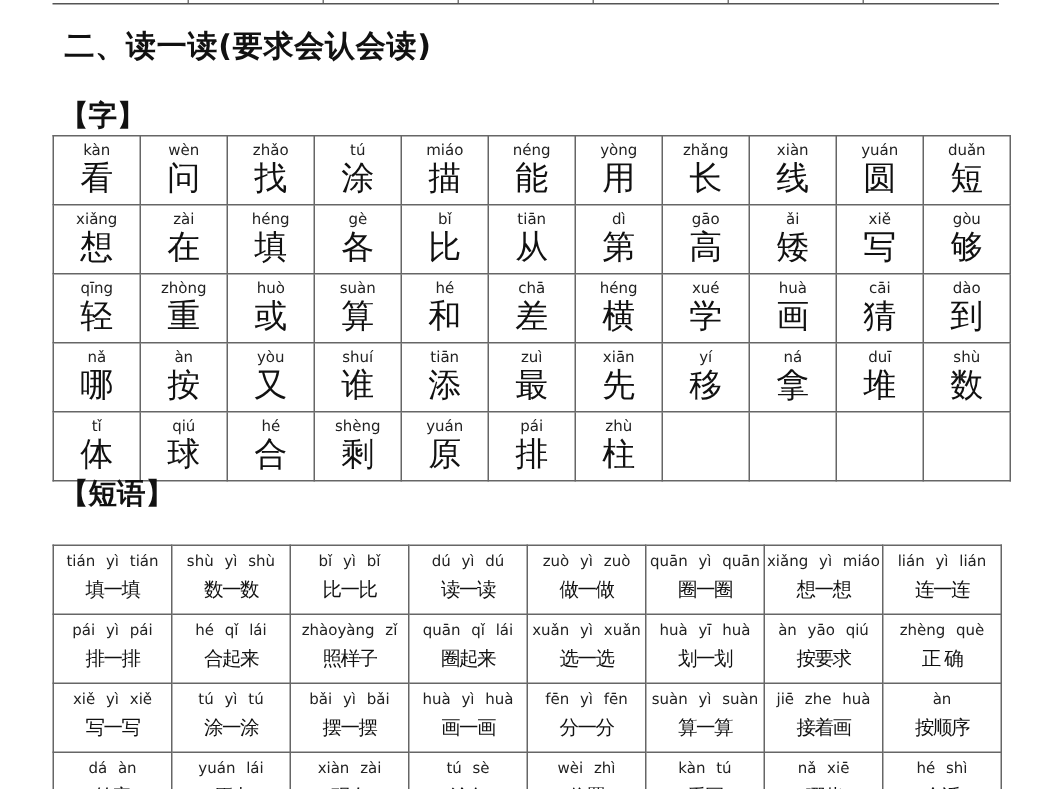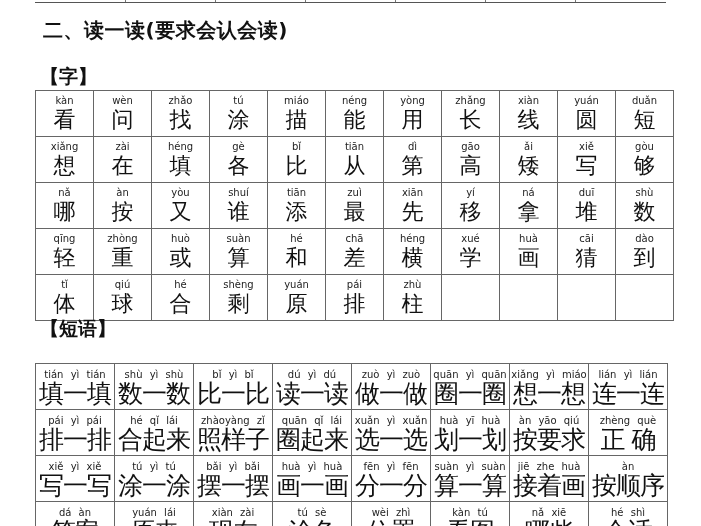--- a/index.html
+++ b/index.html
@@ -14,21 +14,21 @@
   .grid { position:absolute; border-collapse:collapse; table-layout:fixed; }
   .grid td { border:1px solid #666; text-align:center; vertical-align:top; padding:0; overflow:hidden; }
   .char-grid { left:35px; top:90px; width:631px; }
   .char-grid td { width:57px; height:45px; }
   .py { display:block; font-size:10px; line-height:12px; margin-top:4px; color:#222;
         font-family:"DejaVu Sans", sans-serif; white-space:nowrap; }
   .hz { display:block; font-size:22px; line-height:26px; color:#111; }
   .phrase-grid { left:35px; top:363px; width:632px; }
   .phrase-grid td { width:78px; height:45px; }
   .phrase-grid .py { font-size:10px; word-spacing:4px; margin-top:5px; }
-  .phrase-grid .hz { font-size:25px; letter-spacing:-1px; }
+  .phrase-grid .hz { font-size:13px; letter-spacing:-1px; }
 </style>
 </head>
 <body>
 
 <div class="top-rule">
   <span class="tick" style="left:90px"></span>
   <span class="tick" style="left:180px"></span>
   <span class="tick" style="left:270px"></span>
   <span class="tick" style="left:360px"></span>
   <span class="tick" style="left:450px"></span>
@@ -128,20 +128,66 @@
           <span class="py">xiě</span>
           <span class="hz">写</span>
         </td>
         <td>
           <span class="py">gòu</span>
           <span class="hz">够</span>
         </td>
       </tr>
       <tr>
         <td>
+          <span class="py">qīng</span>
+          <span class="hz">轻</span>
+        </td>
+        <td>
+          <span class="py">zhòng</span>
+          <span class="hz">重</span>
+        </td>
+        <td>
+          <span class="py">huò</span>
+          <span class="hz">或</span>
+        </td>
+        <td>
+          <span class="py">suàn</span>
+          <span class="hz">算</span>
+        </td>
+        <td>
+          <span class="py">hé</span>
+          <span class="hz">和</span>
+        </td>
+        <td>
+          <span class="py">chā</span>
+          <span class="hz">差</span>
+        </td>
+        <td>
+          <span class="py">héng</span>
+          <span class="hz">横</span>
+        </td>
+        <td>
+          <span class="py">xué</span>
+          <span class="hz">学</span>
+        </td>
+        <td>
+          <span class="py">huà</span>
+          <span class="hz">画</span>
+        </td>
+        <td>
+          <span class="py">cāi</span>
+          <span class="hz">猜</span>
+        </td>
+        <td>
+          <span class="py">dào</span>
+          <span class="hz">到</span>
+        </td>
+      </tr>
+      <tr>
+        <td>
           <span class="py">nǎ</span>
           <span class="hz">哪</span>
         </td>
         <td>
           <span class="py">àn</span>
           <span class="hz">按</span>
         </td>
         <td>
           <span class="py">yòu</span>
           <span class="hz">又</span>
@@ -174,66 +220,20 @@
           <span class="py">duī</span>
           <span class="hz">堆</span>
         </td>
         <td>
           <span class="py">shù</span>
           <span class="hz">数</span>
         </td>
       </tr>
       <tr>
         <td>
-          <span class="py">qīng</span>
-          <span class="hz">轻</span>
-        </td>
-        <td>
-          <span class="py">zhòng</span>
-          <span class="hz">重</span>
-        </td>
-        <td>
-          <span class="py">huò</span>
-          <span class="hz">或</span>
-        </td>
-        <td>
-          <span class="py">suàn</span>
-          <span class="hz">算</span>
-        </td>
-        <td>
-          <span class="py">hé</span>
-          <span class="hz">和</span>
-        </td>
-        <td>
-          <span class="py">chā</span>
-          <span class="hz">差</span>
-        </td>
-        <td>
-          <span class="py">héng</span>
-          <span class="hz">横</span>
-        </td>
-        <td>
-          <span class="py">xué</span>
-          <span class="hz">学</span>
-        </td>
-        <td>
-          <span class="py">huà</span>
-          <span class="hz">画</span>
-        </td>
-        <td>
-          <span class="py">cāi</span>
-          <span class="hz">猜</span>
-        </td>
-        <td>
-          <span class="py">dào</span>
-          <span class="hz">到</span>
-        </td>
-      </tr>
-      <tr>
-        <td>
           <span class="py">tǐ</span>
           <span class="hz">体</span>
         </td>
         <td>
           <span class="py">qiú</span>
           <span class="hz">球</span>
         </td>
         <td>
           <span class="py">hé</span>
           <span class="hz">合</span>

